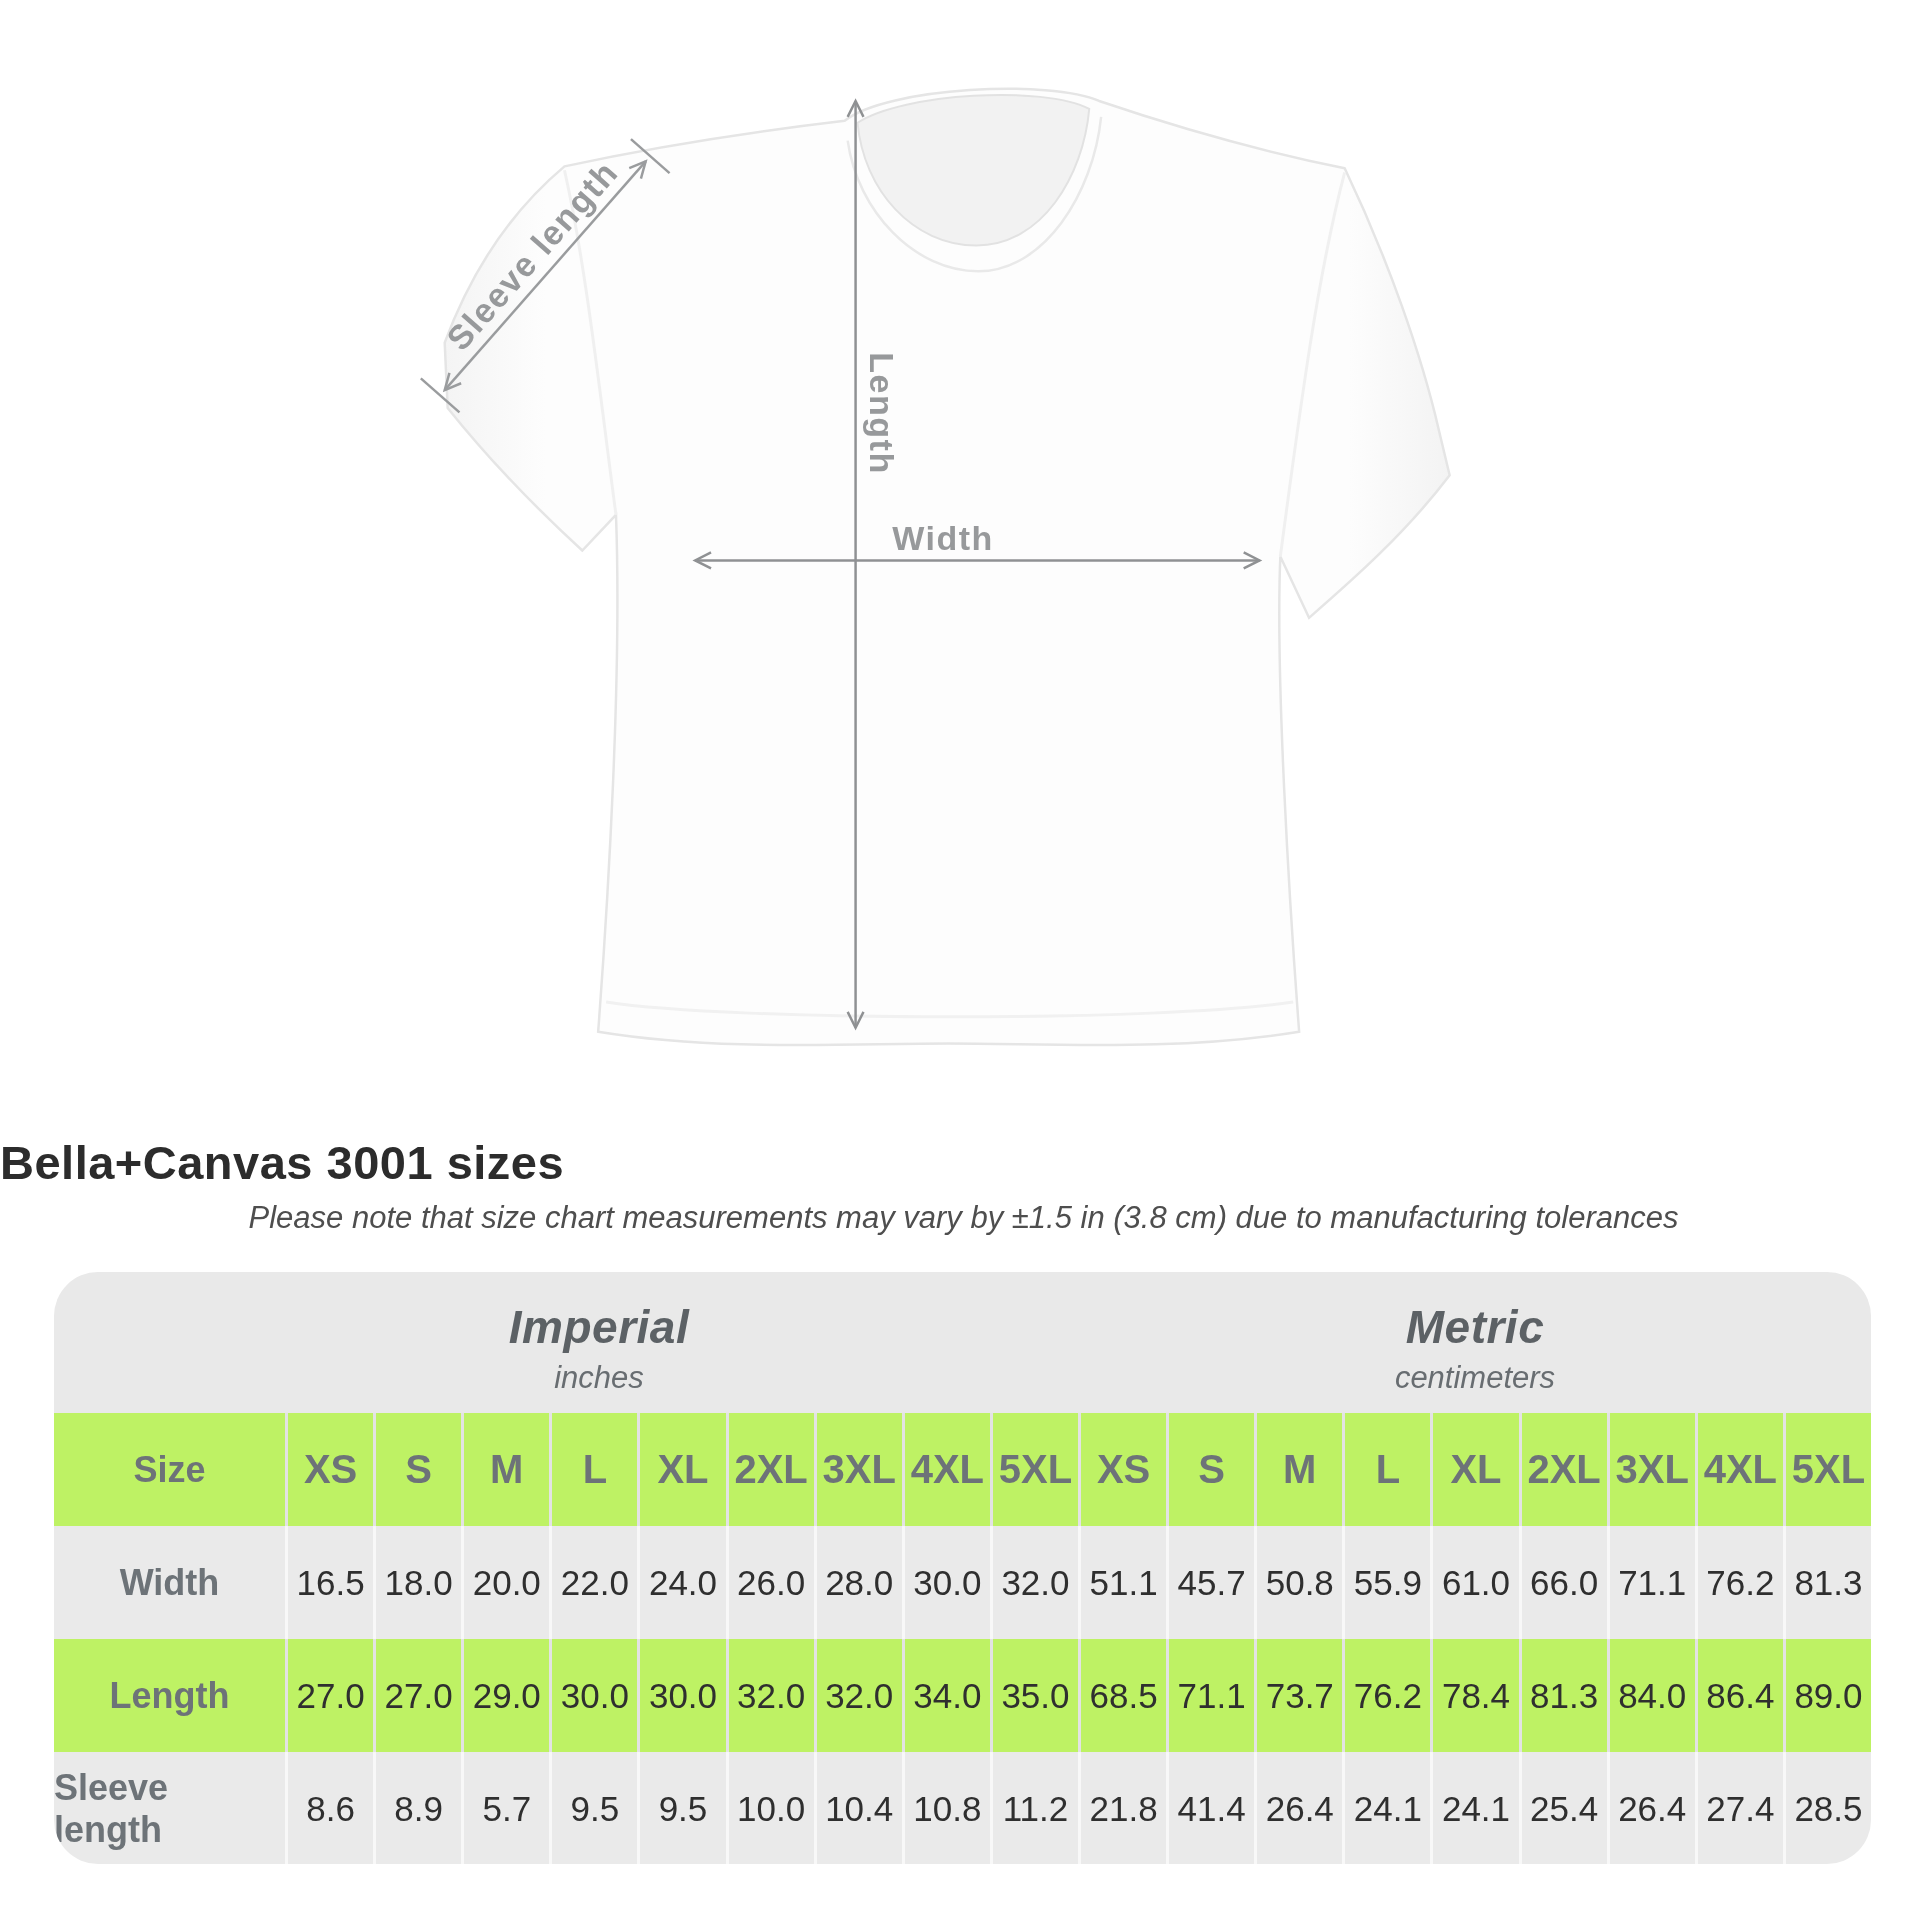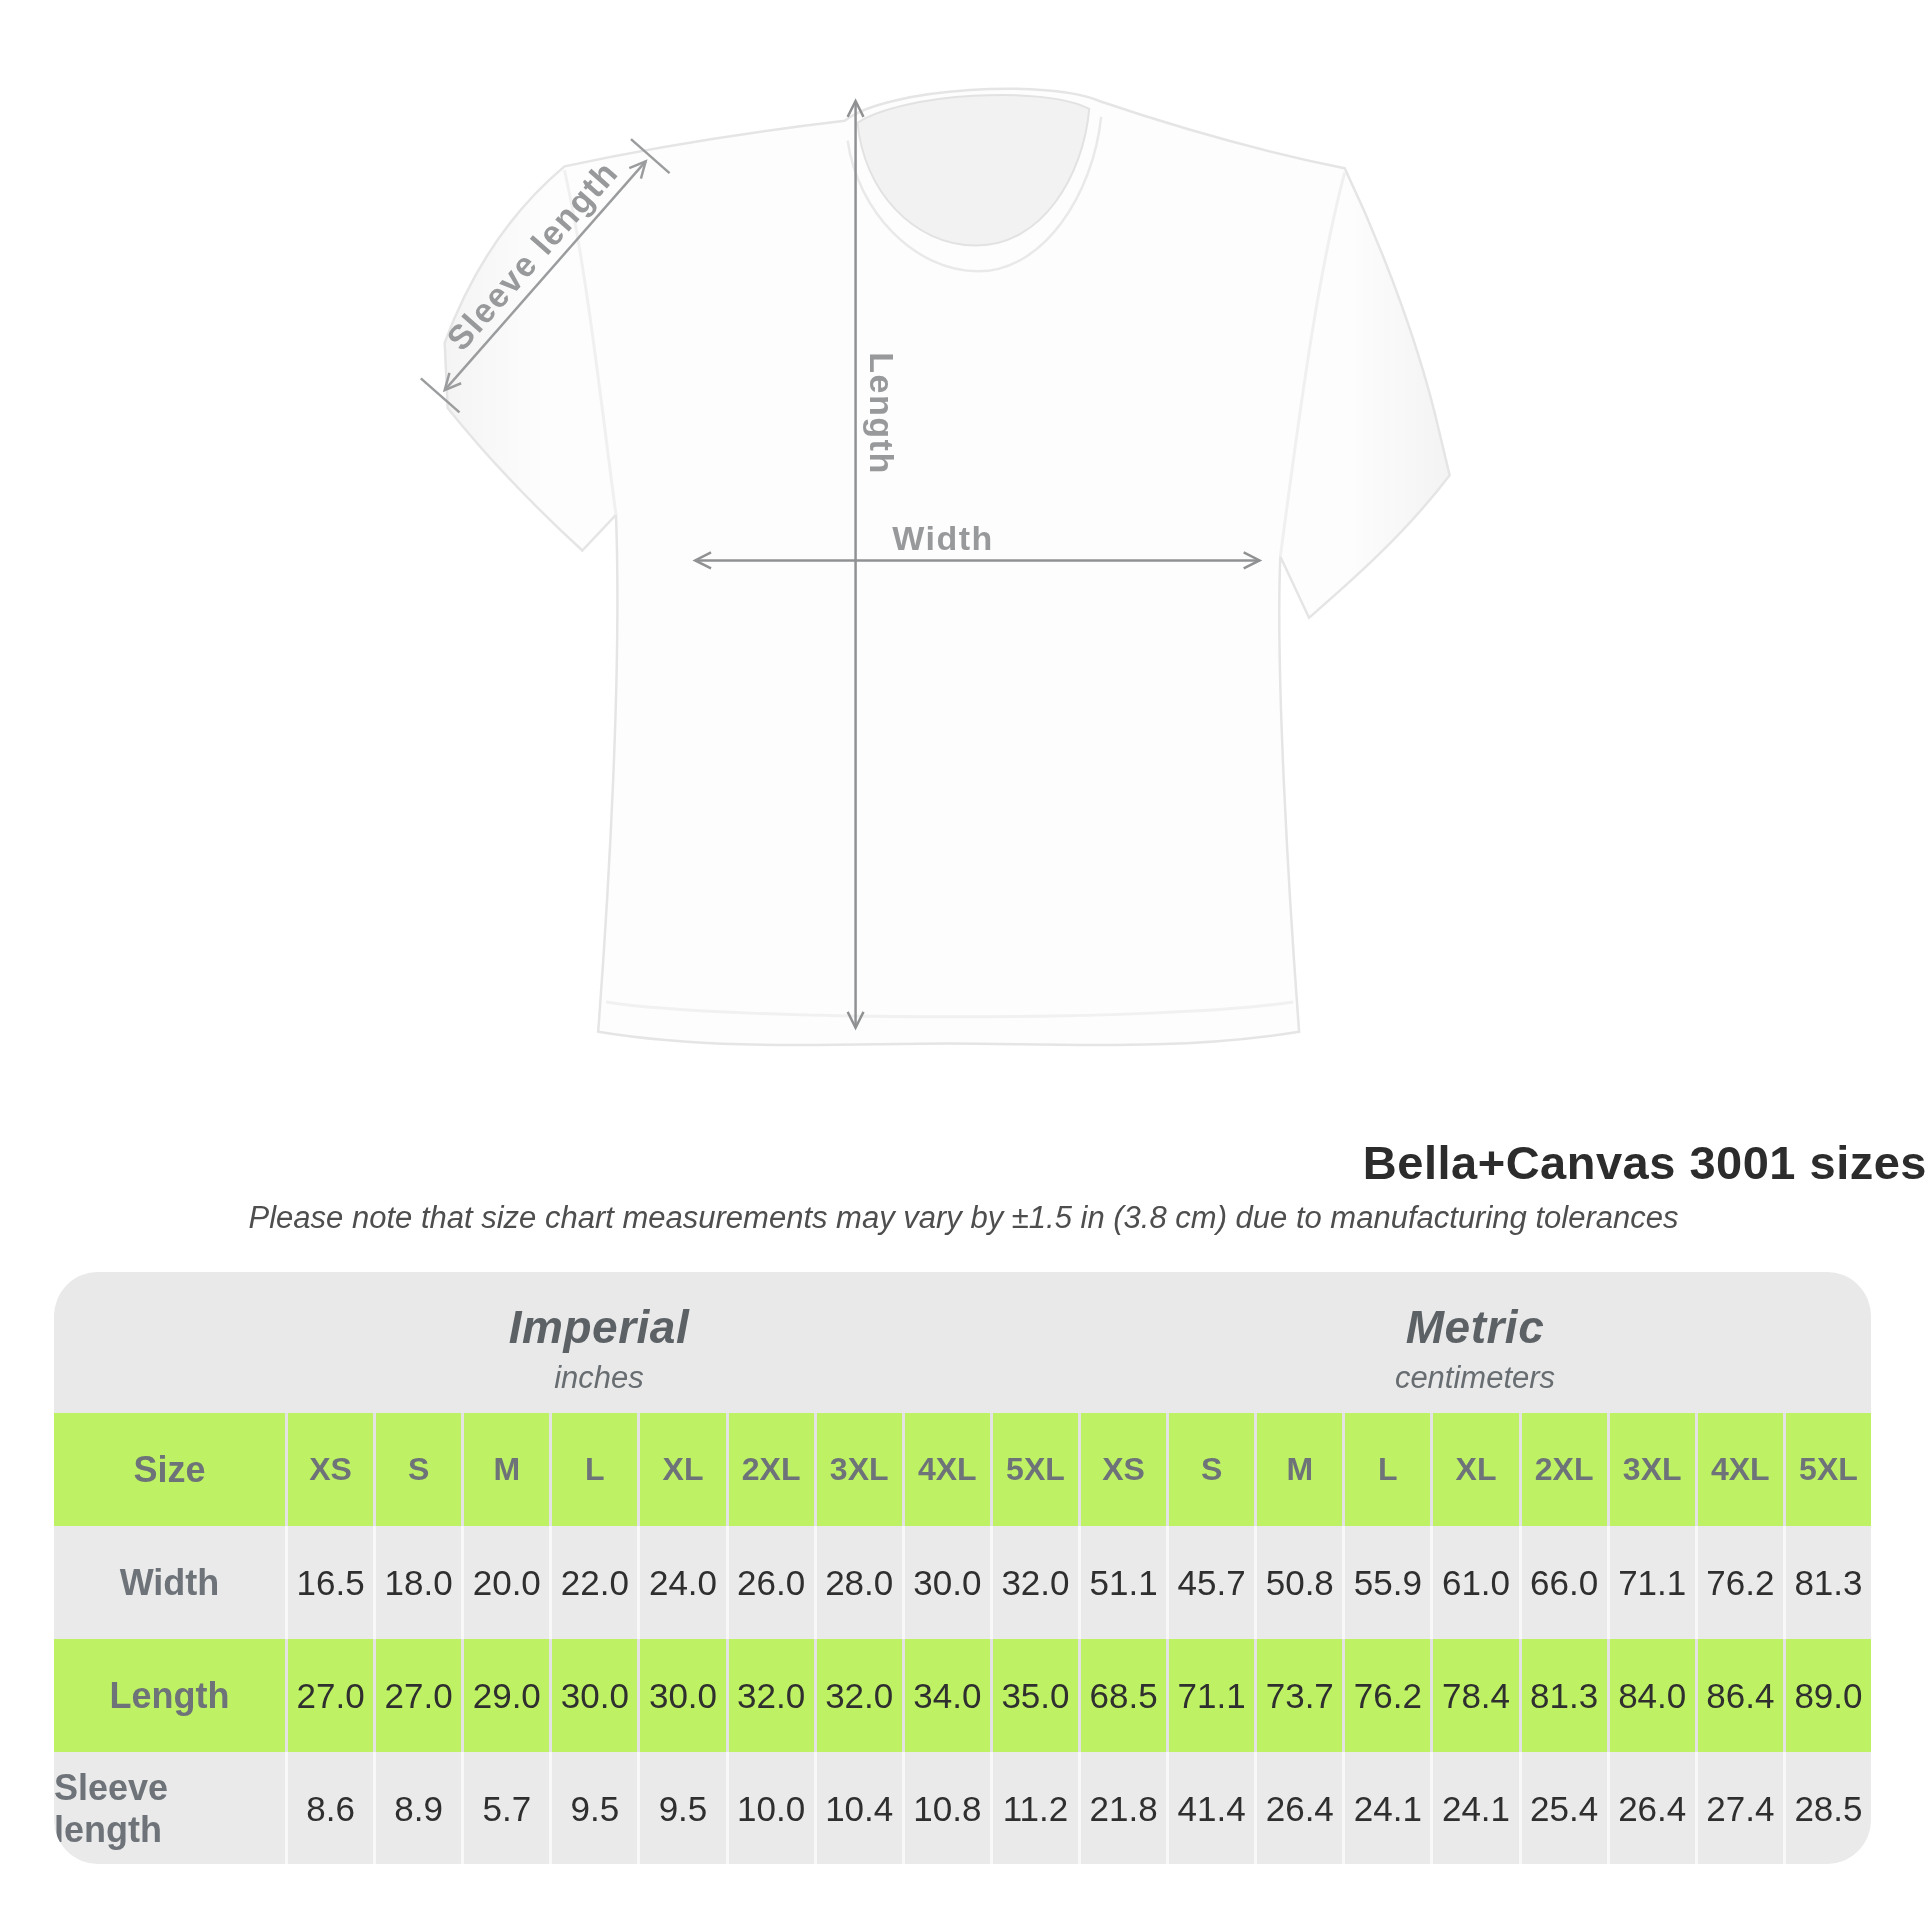--- a/index.html
+++ b/index.html
@@ -9,21 +9,21 @@
   }
   
   .figure{position:absolute;left:0;top:0;width:1927px;height:1099px;}
   .figure svg{position:absolute;left:0;top:0;}
   .meas-label{
     position:absolute;color:#97999b;font-weight:bold;font-size:34px;
     letter-spacing:1.5px;text-align:center;
   }
   
   .page-title{
-    position:absolute;left:0;top:1135px;width:100%;text-align:right;
+    position:absolute;left:0;top:1135px;width:100%;text-align:left;
     font-size:47px;font-weight:bold;color:#2c2c2c;letter-spacing:0.5px;
   }
   .page-subtitle{
     position:absolute;left:0;top:1200px;width:100%;text-align:center;
     font-size:31px;font-style:italic;color:#4e4e4e;
   }
   
   .size-table{
     position:absolute;left:54px;top:1272px;width:1817px;height:592px;
     border-radius:44px;overflow:hidden;background:#ffffff;
@@ -44,21 +44,21 @@
   }
   .trow.white{background:#bef264;}
   .trow.gray{background:#eaeaea;}
   .cell{
     display:flex;align-items:center;justify-content:center;
     box-sizing:border-box;overflow:hidden;
   }
   .trow .cell + .cell{border-left:3px solid #e3e3e3;}
   .trow.gray .cell + .cell{border-left-color:#f8f8f8;}
   .cell.label{font-weight:bold;color:#6d7378;font-size:36px;}
-  .cell.szhead{font-weight:bold;color:#6d7378;font-size:32px;}
+  .cell.szhead{font-weight:bold;color:#6d7378;font-size:40px;}
   .cell.val{color:#2f2f2f;font-size:35px;}
 </style>
 </head>
 <body>
 
 <div class="canvas">
 
   <div class="figure">
     <svg width="1927" height="1099" viewBox="0 0 1946 1110">
       <defs>

